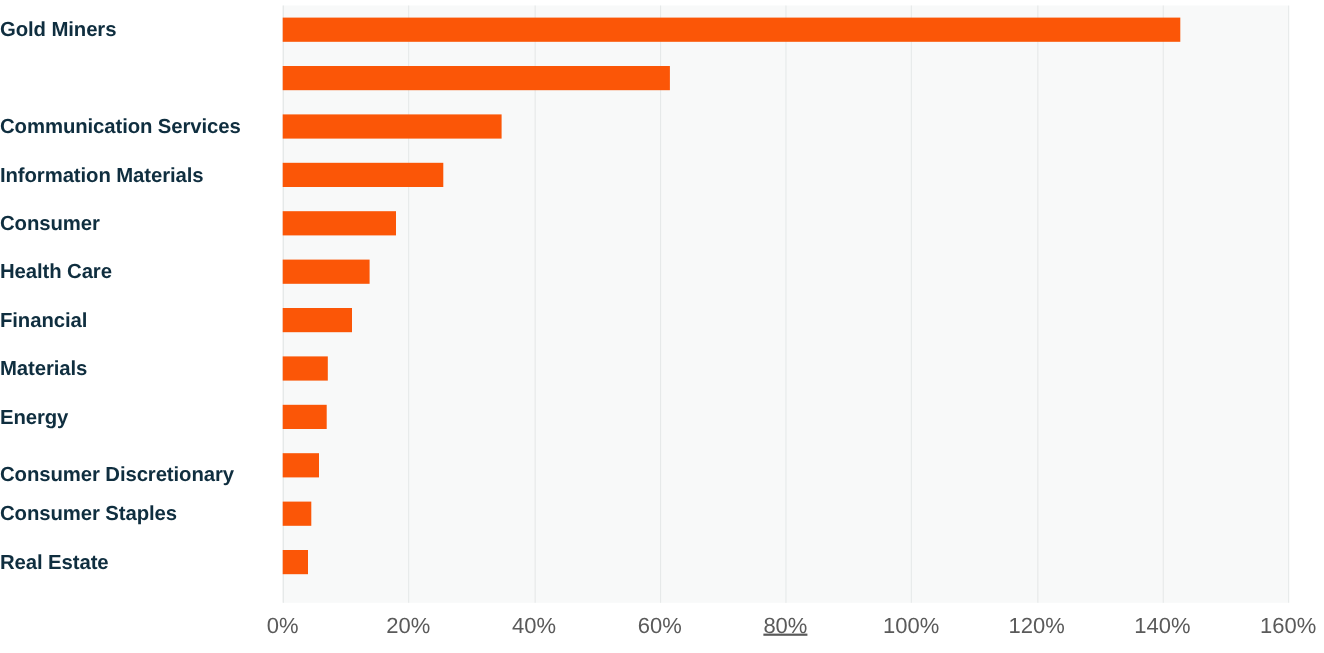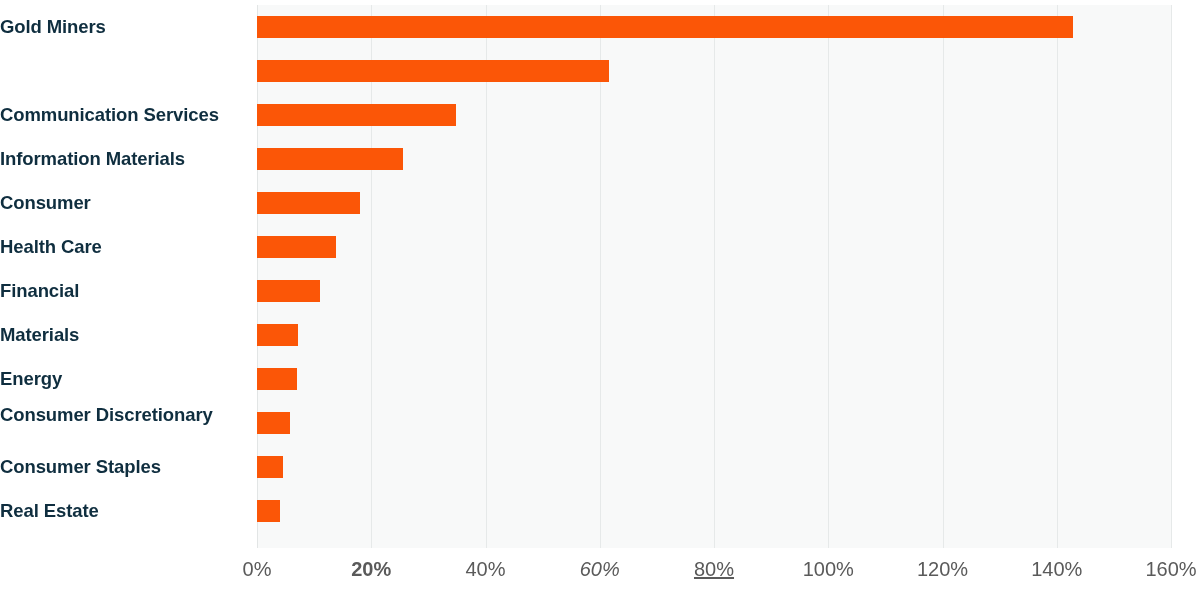--- a/index.html
+++ b/index.html
@@ -113,21 +113,21 @@
 
   <div class="cat-labels">
     <div class="cat-label" style="top:0px">Gold Miners</div>
     <div class="cat-label" style="top:88px">Communication Services</div>
     <div class="cat-label" style="top:132px">Information Materials</div>
     <div class="cat-label" style="top:176px">Consumer</div>
     <div class="cat-label" style="top:220px">Health Care</div>
     <div class="cat-label" style="top:264px">Financial</div>
     <div class="cat-label" style="top:308px">Materials</div>
     <div class="cat-label" style="top:352px">Energy</div>
-    <div class="cat-label" style="top:388px">Consumer Discretionary</div>
+    <div class="cat-label" style="top:404px">Consumer Discretionary</div>
     <div class="cat-label" style="top:440px">Consumer Staples</div>
     <div class="cat-label" style="top:484px">Real Estate</div>
   </div>
 
   <div class="plot-area">
     <div id="gridlines">
         <div class="gridline axis-zero" style="left: 0px;"></div>
         <div class="gridline" style="left: 114px;"></div>
         <div class="gridline" style="left: 229px;"></div>
         <div class="gridline" style="left: 343px;"></div>
@@ -172,23 +172,23 @@
           <div class="bar" title="4.6%" style="width: 26px; background: rgb(251, 86, 7);"></div>
         </div>
       <div class="bar-row" style="top:484px">
           <div class="bar" title="4%" style="width: 23px; background: rgb(251, 86, 7);"></div>
         </div>
     </div>
   </div>
 
   <div class="x-ticks" id="x-ticks">
       <div class="x-tick" style="left: 257px; color: rgb(90, 90, 90);">0%</div>
-      <div class="x-tick" style="left: 371.25px; color: rgb(90, 90, 90); font-weight: bold;">20%</div>
+      <div class="x-tick" style="left: 371.25px; color: rgb(90, 90, 90);">20%</div>
       <div class="x-tick" style="left: 485.5px; color: rgb(90, 90, 90);">40%</div>
-      <div class="x-tick" style="left: 599.75px; color: rgb(90, 90, 90); font-style: italic;">60%</div>
+      <div class="x-tick" style="left: 599.75px; color: rgb(90, 90, 90);">60%</div>
       <div class="x-tick" style="left: 714px; color: rgb(90, 90, 90); text-decoration: underline;">80%</div>
       <div class="x-tick" style="left: 828.25px; color: rgb(90, 90, 90);">100%</div>
       <div class="x-tick" style="left: 942.5px; color: rgb(90, 90, 90);">120%</div>
       <div class="x-tick" style="left: 1056.75px; color: rgb(90, 90, 90);">140%</div>
       <div class="x-tick" style="left: 1171px; color: rgb(90, 90, 90);">160%</div>
     </div>
 
 </div>
 
 </body></html>

